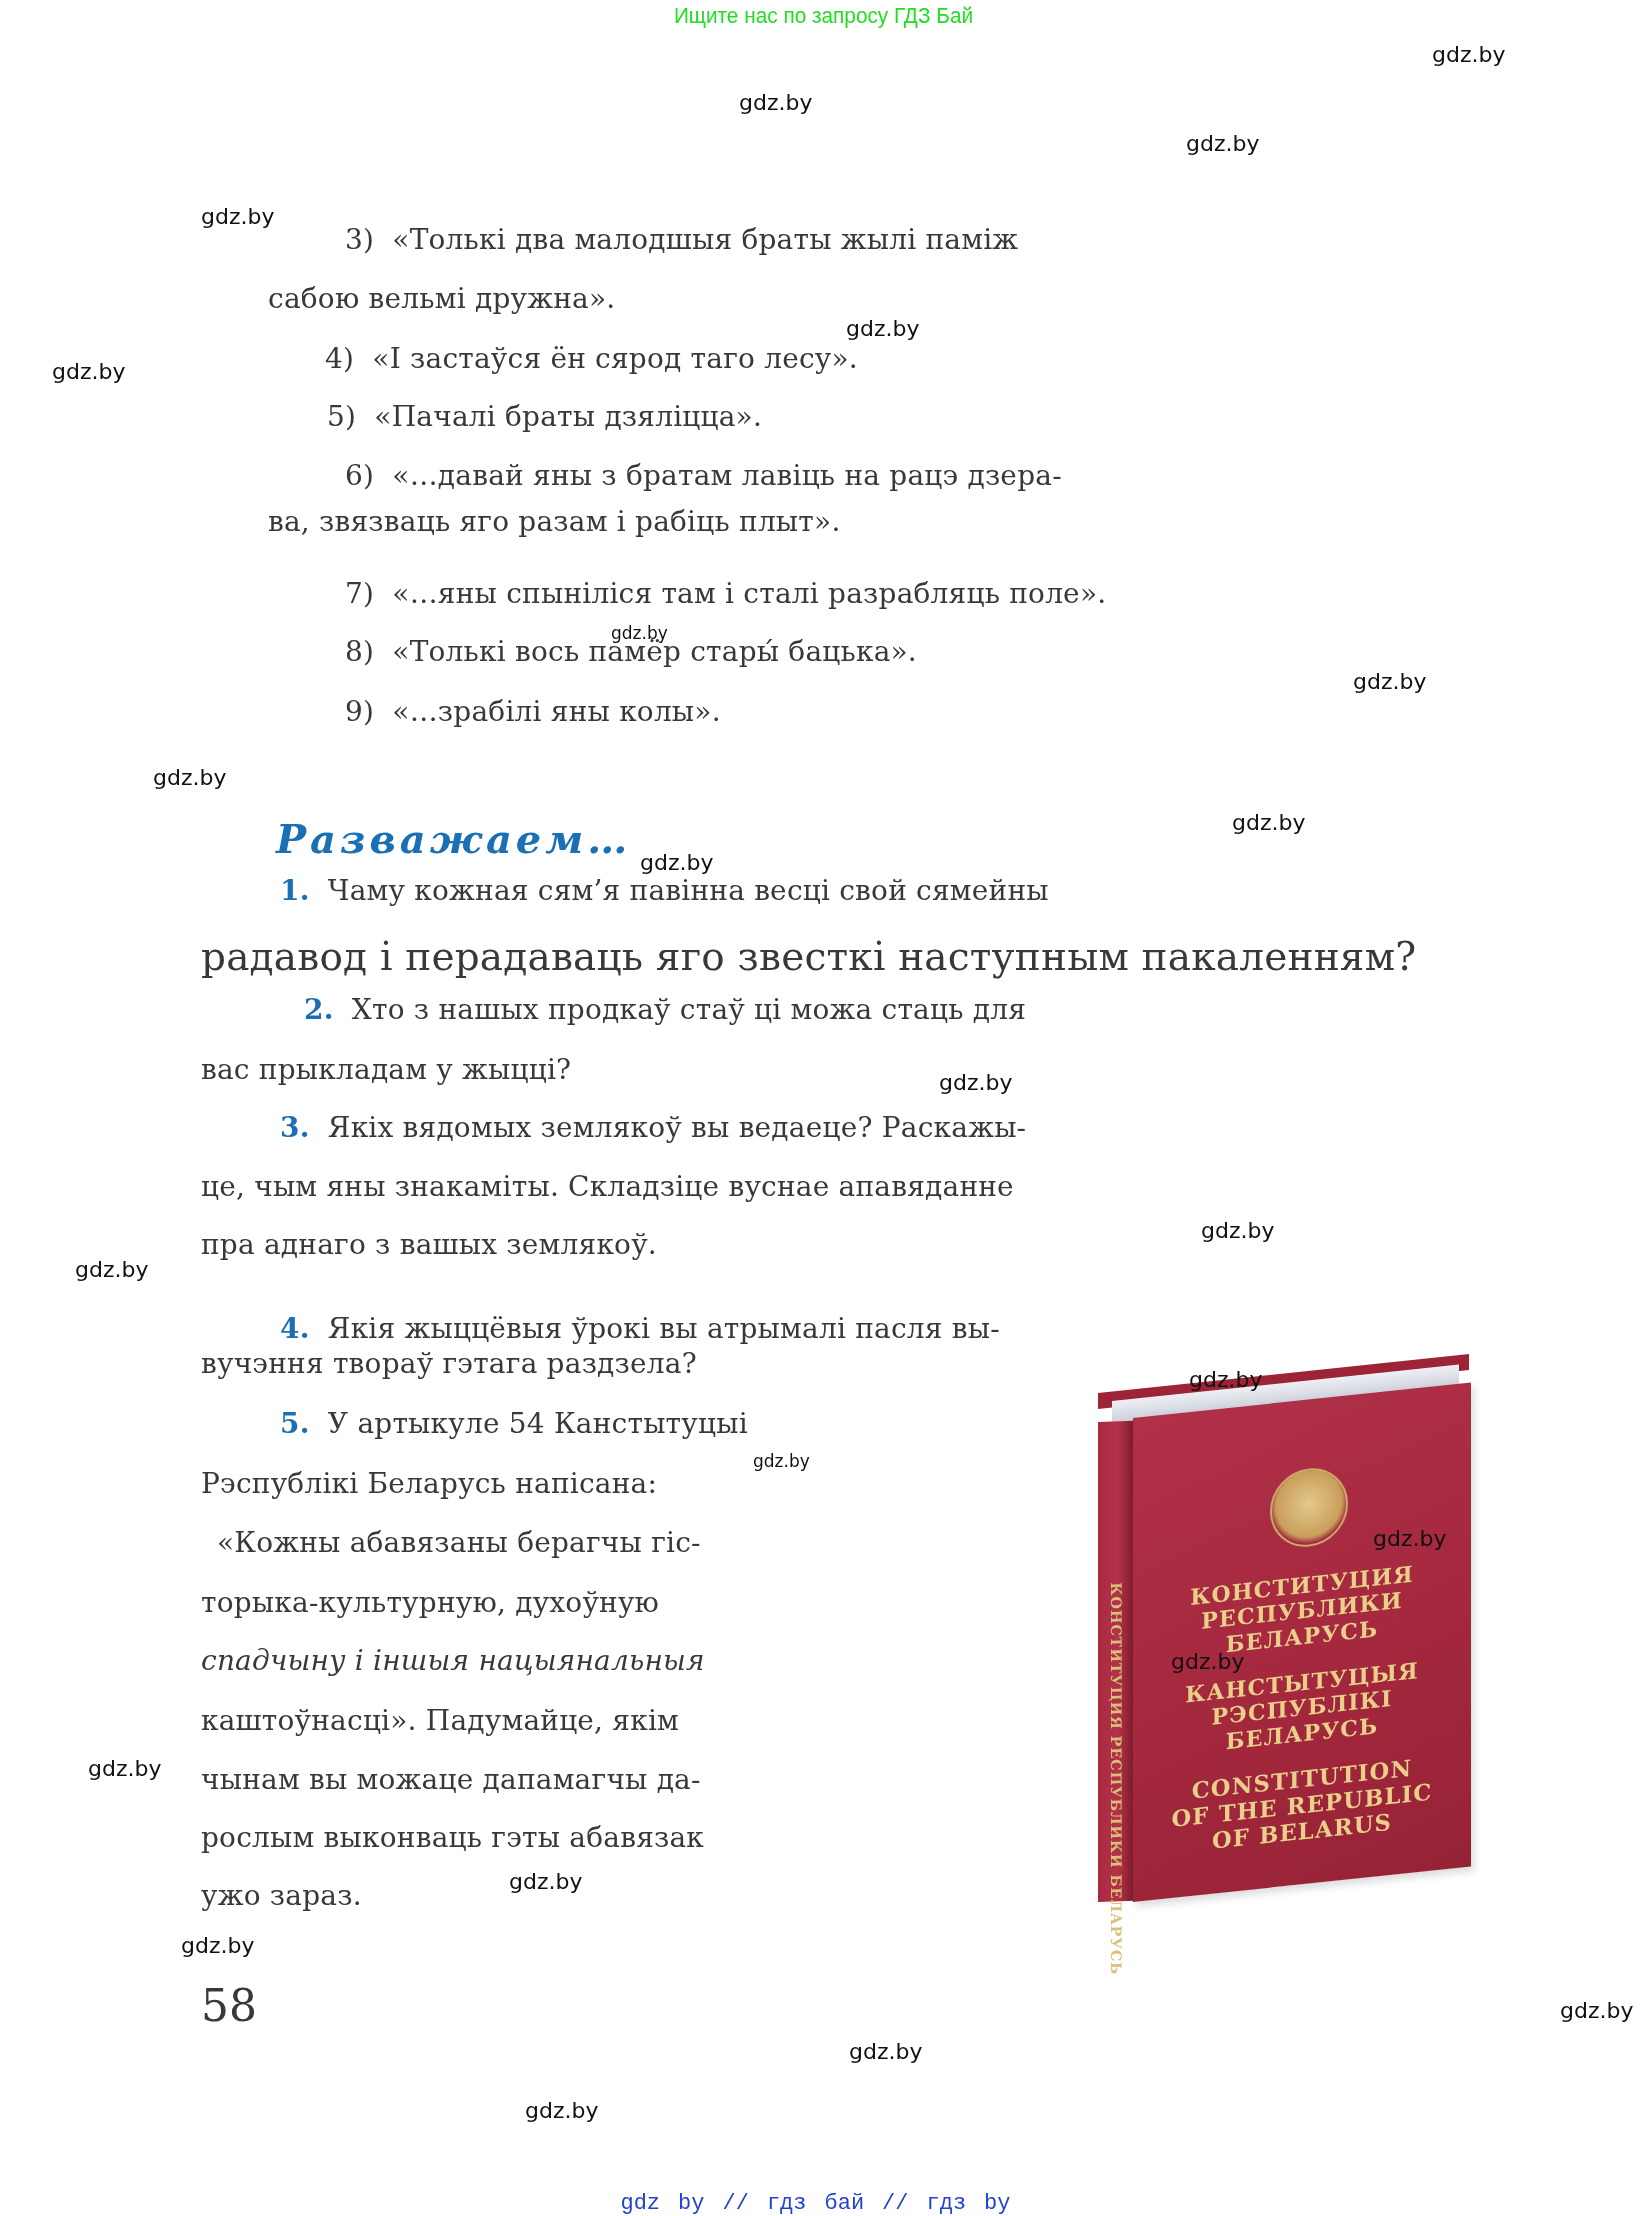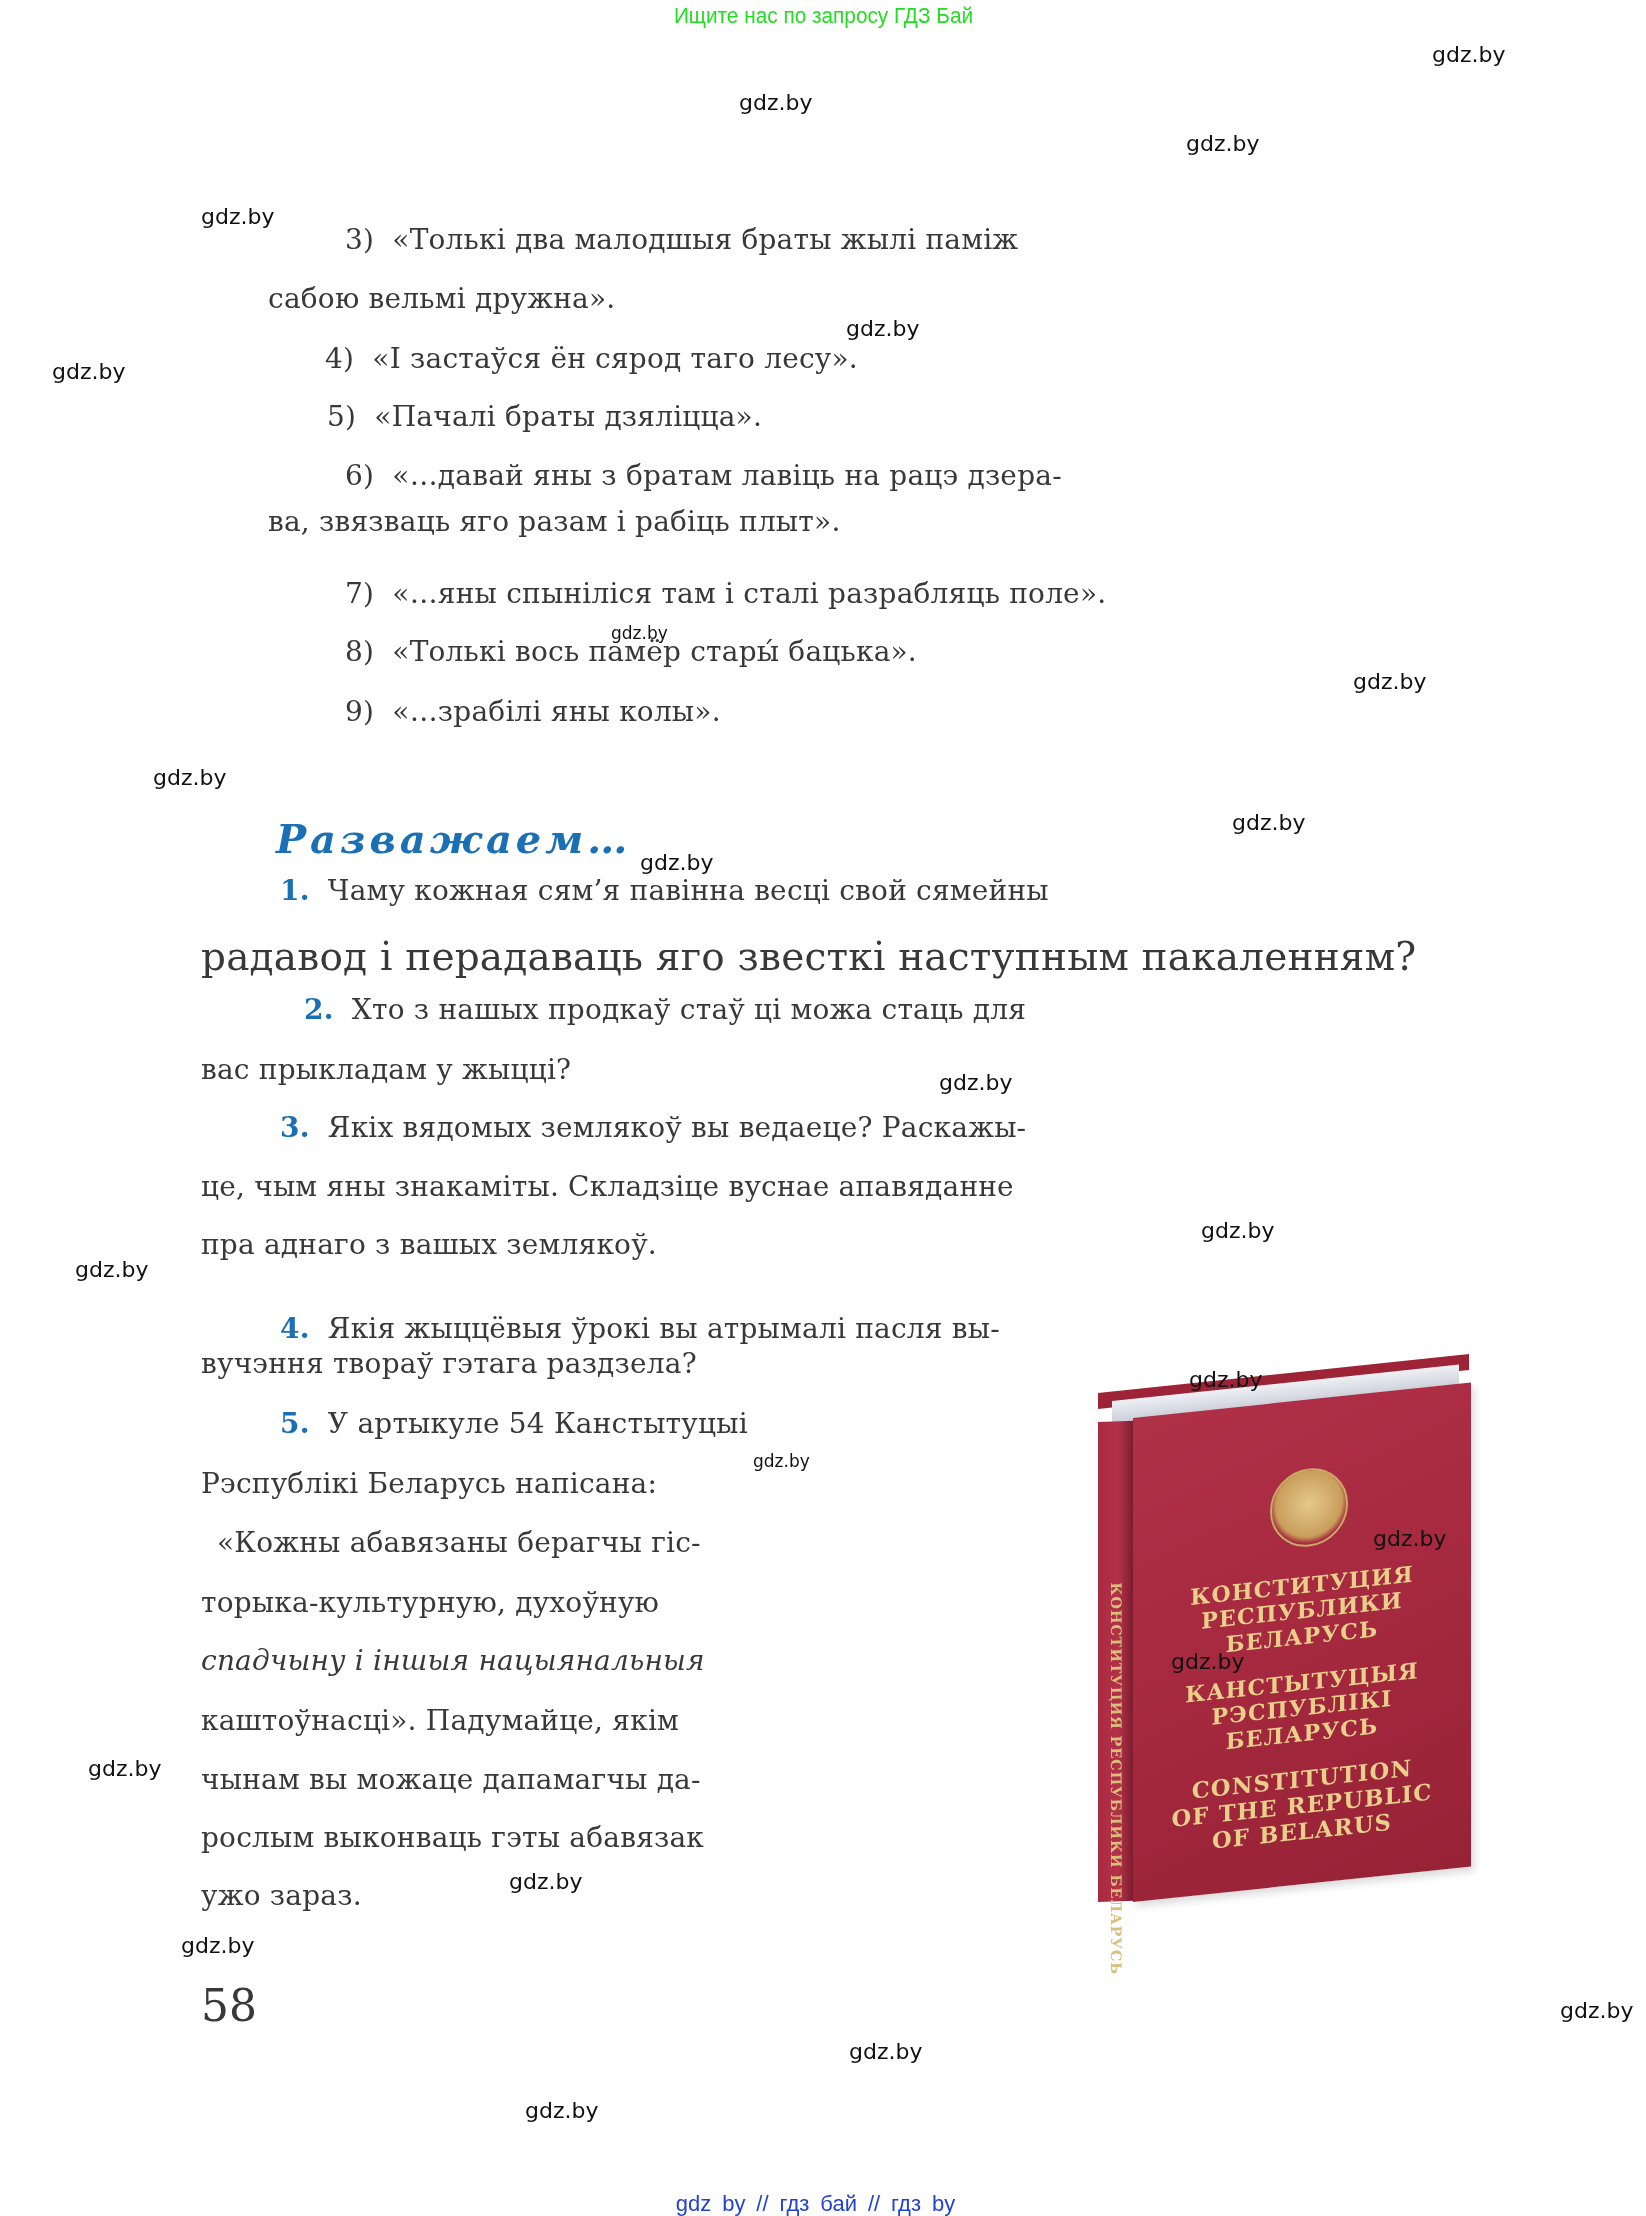--- a/index.html
+++ b/index.html
@@ -23,21 +23,21 @@
     position: absolute; left: 276px; top: 819px; font-family: "DejaVu Serif", serif;
     font-size: 40px; font-weight: bold; font-style: italic; color: #1a6fb5;
     letter-spacing: 4px; line-height: 1;
   }
   .page-number {
     position: absolute; left: 201px; top: 1984px; font-family: "DejaVu Serif", serif;
     font-size: 44px; color: #383838; line-height: 1;
   }
   .footer {
     position: absolute; left: 0; width: 1631px; top: 2191px; text-align: center;
-    font-family: Liberation Sans, sans-serif; font-size: 22px; color: #2244cc;
+    font-family: Liberation Mono, monospace; font-size: 22px; color: #2244cc;
     word-spacing: 4.8px;
   }
   
   .book { position: absolute; left: 1080px; top: 1370px; width: 419px; height: 548px; }
   .book-pages {
     position: absolute; left: 32px; top: 31px; width: 347px; height: 24px;
     background: linear-gradient(#eef0f5, #c9ccd6); transform: skewY(-6deg);
     transform-origin: left top;
   }
   .book-top {

